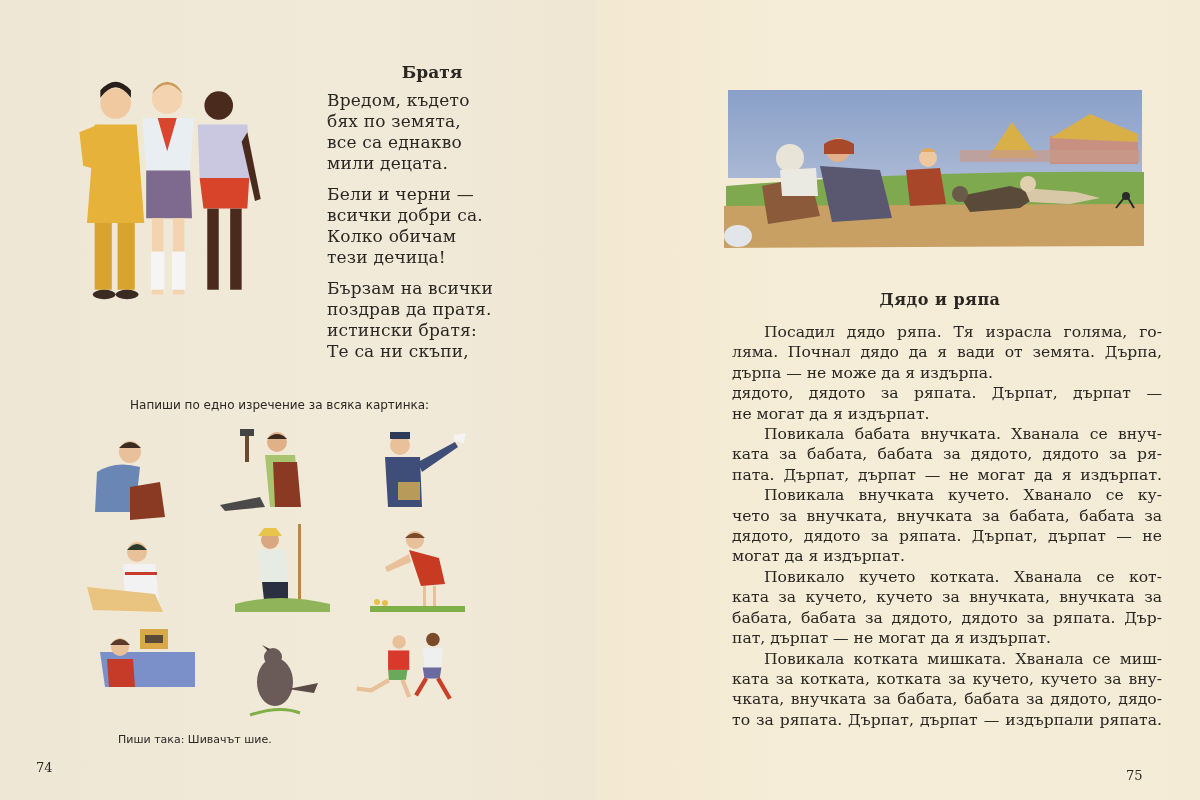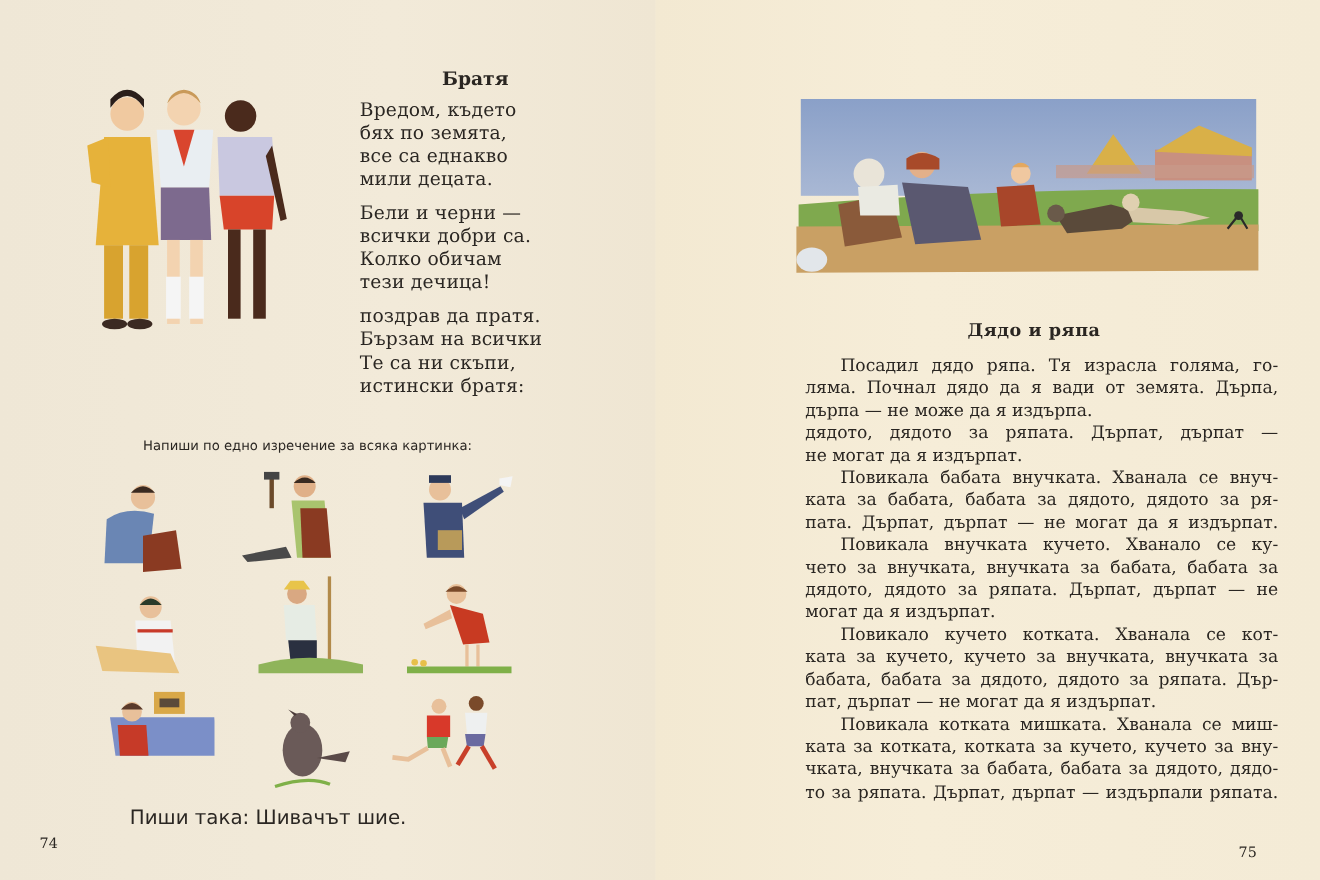--- a/index.html
+++ b/index.html
@@ -11,21 +11,21 @@
 
     
     .kids-illustration { position: absolute; left: 66px; top: 62px; width: 210px; height: 255px; }
     .poem { position: absolute; left: 327px; top: 62px; width: 200px; }
     .poem-title { text-align: center; font-weight: bold; font-size: 17px; margin: 0 0 8px 0; padding-left: 10px; }
     .stanza { margin: 0 0 10px 0; }
     .stanza div { font-size: 17px; line-height: 21px; white-space: nowrap; letter-spacing: 0.2px; }
     .exercise-title { position: absolute; left: 130px; top: 398px; font-family: "DejaVu Sans", sans-serif; font-size: 12px; white-space: nowrap; }
     .pictures { position: absolute; left: 80px; top: 422px; width: 400px; height: 300px; }
     .pic { position: absolute; width: 110px; height: 95px; }
-    .exercise-example { position: absolute; left: 118px; top: 733px; font-family: "DejaVu Sans", sans-serif; font-size: 18px; white-space: nowrap; }
+    .exercise-example { position: absolute; left: 118px; top: 733px; font-family: "DejaVu Sans", sans-serif; font-size: 11px; white-space: nowrap; }
     .page-number { position: absolute; font-size: 13px; font-family: "DejaVu Serif", serif; }
     .pn-left { left: 36px; top: 760px; }
     .pn-right { left: 1126px; top: 768px; }
 
     
     .turnip-illustration { position: absolute; left: 720px; top: 86px; width: 428px; height: 165px; }
     .story-title { position: absolute; left: 720px; top: 290px; width: 440px; text-align: center; font-weight: bold; font-size: 16px; letter-spacing: 0.5px; }
     .story { position: absolute; left: 732px; top: 322px; width: 430px; }
     .story div { font-size: 15.6px; line-height: 20.4px; white-space: nowrap; }
     .story .indent { padding-left: 32px; }
@@ -75,24 +75,24 @@
         <div>все са еднакво</div>
         <div>мили децата.</div>
       </div>
       <div class="stanza">
         <div>Бели и черни —</div>
         <div>всички добри са.</div>
         <div>Колко обичам</div>
         <div>тези дечица!</div>
       </div>
       <div class="stanza">
+        <div>Бързам на всички</div>
         <div>поздрав да пратя.</div>
-        <div>Бързам на всички</div>
+        <div>истински братя:</div>
         <div>Те са ни скъпи,</div>
-        <div>истински братя:</div>
       </div>
     </div>
 
     <div class="exercise-title">Напиши по едно изречение за всяка картинка:</div>
 
     <div class="pictures">
 
       <svg class="pic" style="left:5px;top:10px" viewBox="0 0 110 95">
         <circle cx="45" cy="20" r="11" fill="#e8c09a"></circle>
           <path d="M34 16 Q45 4 56 16 Z" fill="#3a2a20"></path>

